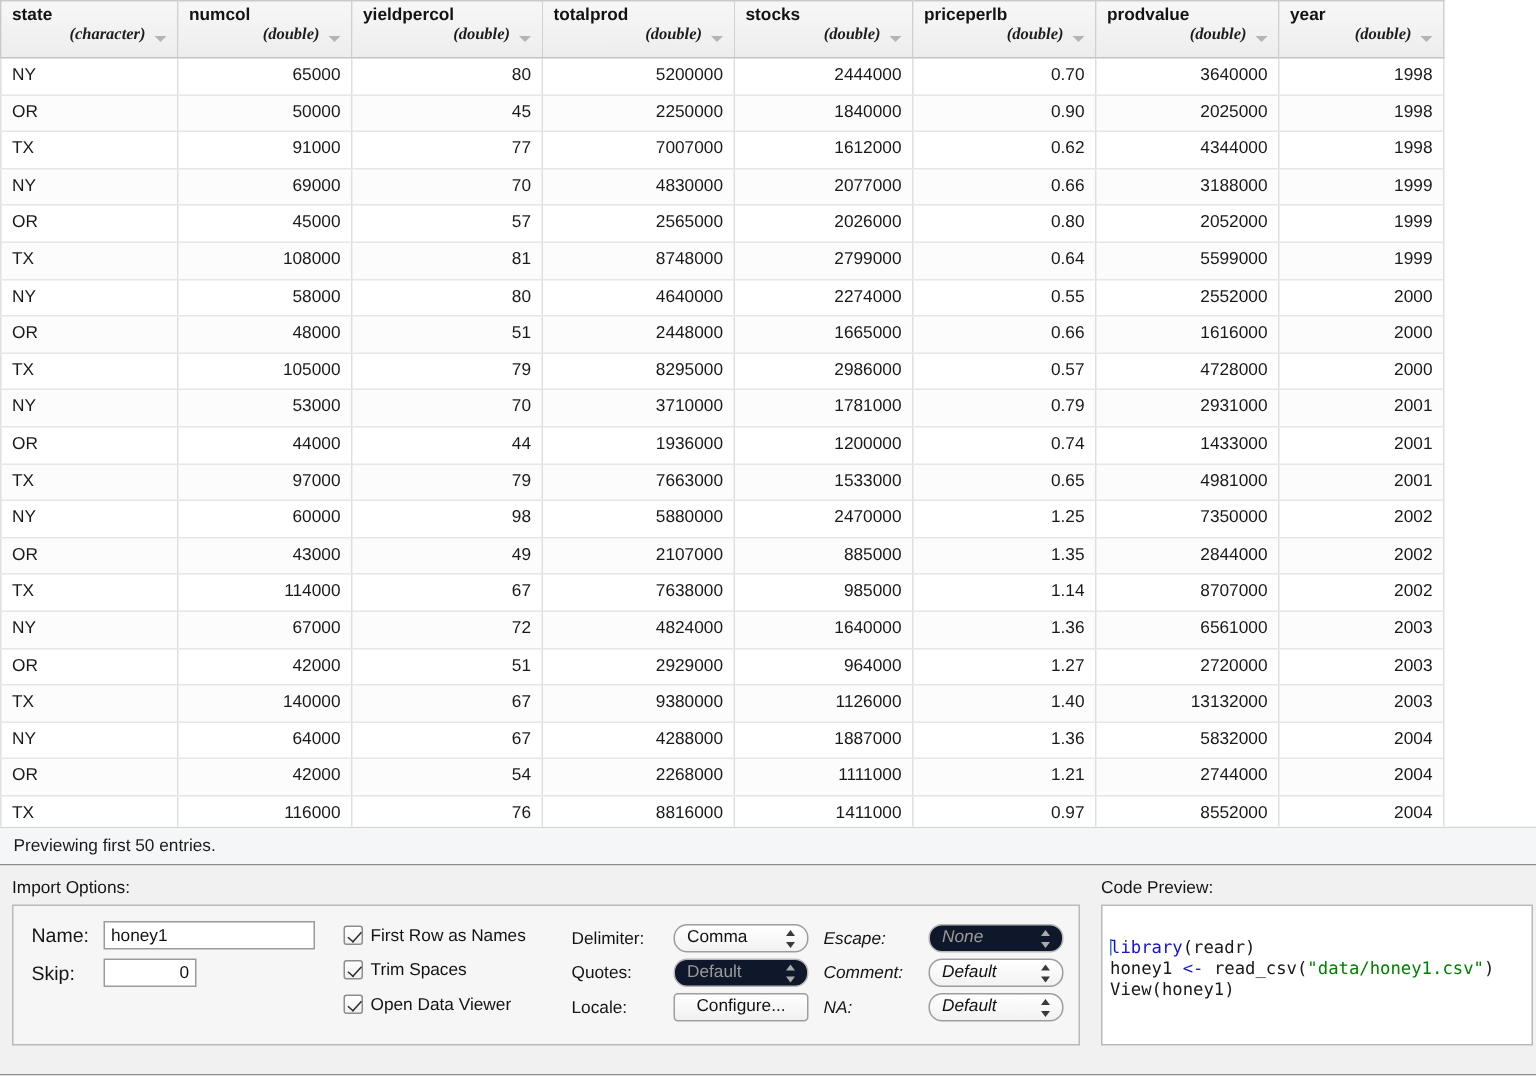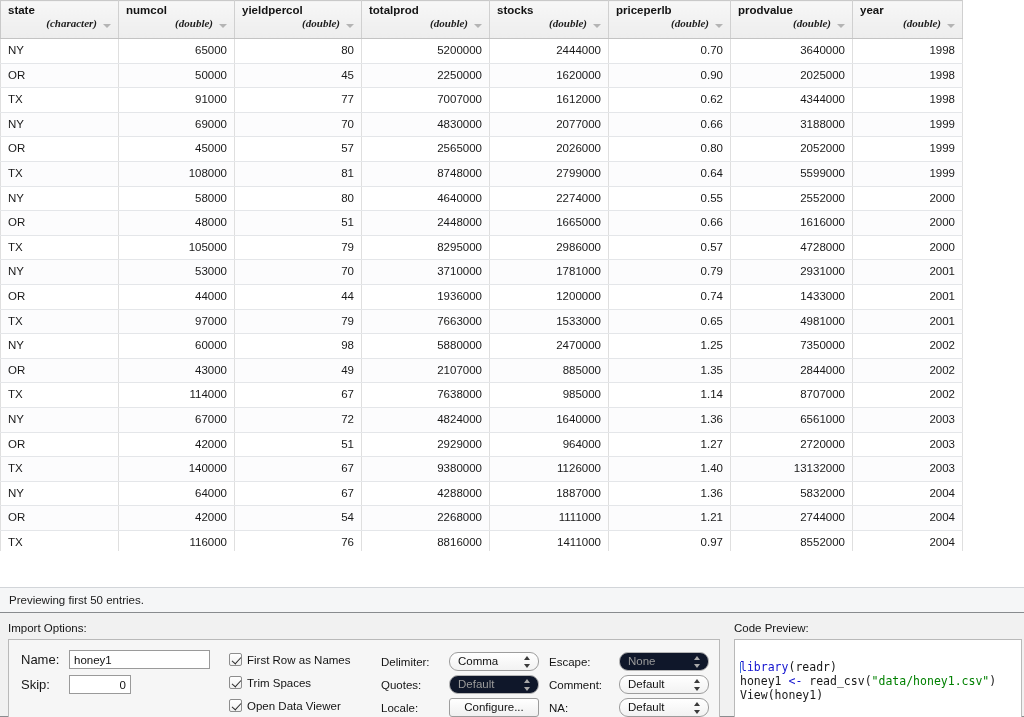--- a/index.html
+++ b/index.html
@@ -94,21 +94,20 @@
   .statusbar {
     height: 26px;
     background: #f5f6f7;
     border-top: 1px solid #d2d5d9;
     border-bottom: 1px solid #888b8e;
     display: flex; align-items: center;
     padding-left: 9px;
     font-size: 11.5px;
     color: #1b1b1b;
     box-sizing: border-box;
-    margin-top: 36px;
   }
 
   
   .bottom {
     flex: 1;
     background: #f1f1f1;
     position: relative;
     display: flex;
     box-sizing: border-box;
     border-bottom: 1px solid #8a8d90;
@@ -174,21 +173,21 @@
     left: 3.5px; top: 0.5px;
     width: 4px; height: 8px;
     border: solid #2b2b2b;
     border-width: 0 1.6px 1.6px 0;
     transform: rotate(42deg);
   }
   .chk-label { font-size: 11.5px; color: #131313; white-space: nowrap; }
 
   
   .grp-sel1 { position: absolute; left: 372px; top: 10px; }
-  .grp-sel2 { position: absolute; left: 540px; top: 10px; }
+  .grp-sel2 { position: absolute; left: 540px; top: 10px; font-style: italic; }
   .sel-row { display: flex; align-items: center; height: 23px; }
   .sel-label {
     font-size: 11.5px; color: #141414;
     margin-right: 6px; white-space: nowrap;
   }
   .grp-sel1 .sel-label { width: 62px; }
   .grp-sel2 .sel-label { width: 64px; }
   .sel {
     position: relative;
     width: 90px; height: 19px;
@@ -336,21 +335,21 @@
             <td class="num">2444000</td>
             <td class="num">0.70</td>
             <td class="num">3640000</td>
             <td class="num">1998</td>
           </tr>
           <tr>
             <td class="txt">OR</td>
             <td class="num">50000</td>
             <td class="num">45</td>
             <td class="num">2250000</td>
-            <td class="num">1620000</td>
+            <td class="num">1840000</td>
             <td class="num">0.90</td>
             <td class="num">2025000</td>
             <td class="num">1998</td>
           </tr>
           <tr>
             <td class="txt">TX</td>
             <td class="num">91000</td>
             <td class="num">77</td>
             <td class="num">7007000</td>
             <td class="num">1612000</td>

